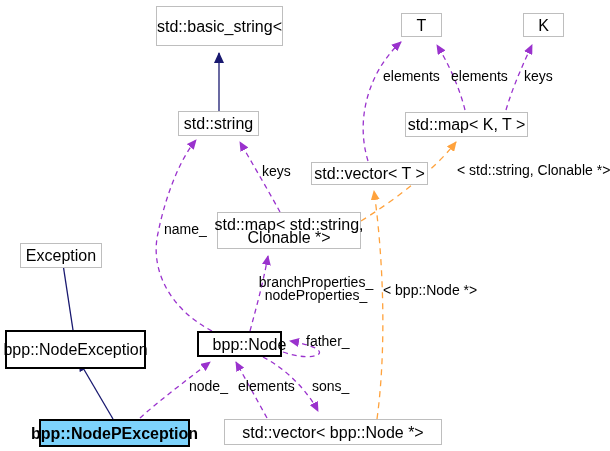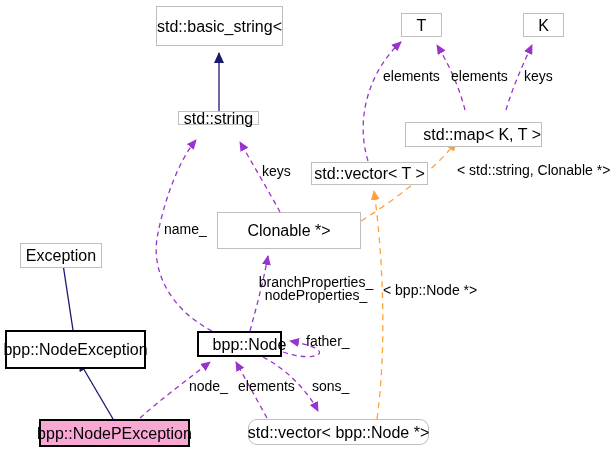--- a/index.html
+++ b/index.html
@@ -8,39 +8,39 @@
     font-family:"Liberation Sans",sans-serif;
   }
   .edges{position:absolute;left:0;top:0;width:610px;height:451px;}
   .node{
     position:absolute;display:flex;align-items:center;justify-content:center;
     text-align:center;background:#ffffff;color:#000000;
     font-size:16px;line-height:13px;box-sizing:border-box;white-space:pre;
   }
   .node.ext{border:1px solid #bebebe;}
   .node.doc{border:2px solid #000000;}
-  .node.current{border:2px solid #000000;background:#f9a8d4;}
+  .node.current{border:2px solid #000000;background:#7dd3fc;font-weight:bold;}
   .elabel{
     position:absolute;color:#000000;font-size:14px;line-height:13px;white-space:pre;
   }
   .elabel.center{text-align:center;}
 
   
   #n-basicstring{left:156px;top:6px;width:127px;height:40px;}
-  #n-string{left:178px;top:111px;width:81px;height:14px;text-align:right;}
+  #n-string{left:178px;top:111px;width:81px;height:25px;text-align:right;}
   #n-t{left:401px;top:13px;width:41px;height:24px;}
   #n-k{left:523px;top:13px;width:41px;height:24px;}
-  #n-mapkt{left:405px;top:122px;width:137px;height:25px;justify-content:flex-end;}
+  #n-mapkt{left:405px;top:112px;width:123px;height:25px;}
   #n-vectort{left:311px;top:162px;width:117px;height:23px;}
   #n-mapsc{left:217px;top:212px;width:144px;height:37px;}
   #n-exception{left:20px;top:218px;width:82px;height:25px;margin-top:25px;}
   #n-nodeexception{left:5px;top:330px;width:141px;height:39px;}
   #n-node{left:197px;top:331px;width:85px;height:26px;padding-left:20px;}
   #n-nodepexception{left:39px;top:419px;width:151px;height:28px;}
-  #n-vectornode{left:248px;top:419px;width:181px;height:26px;border-radius:9px;}
+  #n-vectornode{left:224px;top:419px;width:218px;height:26px;}
 
   
   #l-elements-vt{left:383px;top:70px;}
   #l-elements-mkt{left:451px;top:70px;}
   #l-keys-mkt{left:524px;top:70px;}
   #l-keys-msc{left:262px;top:165px;}
   #l-tmpl-map{left:457px;top:164px;}
   #l-name{left:164px;top:223px;}
   #l-branch{left:258px;top:276px;width:116px;text-align:center;}
   #l-tmpl-vec{left:383px;top:284px;}
@@ -98,21 +98,21 @@
   <div class="node ext" id="n-k">
     <span>K</span>
   </div>
   <div class="node ext" id="n-mapkt">
     <span>std::map&lt; K, T &gt;</span>
   </div>
   <div class="node ext" id="n-vectort">
     <span>std::vector&lt; T &gt;</span>
   </div>
   <div class="node ext" id="n-mapsc">
-    <span><span style="display:block">Clonable *&gt;</span></span>
+    <span><span style="display:block">std::map&lt; std::string,</span><span style="display:block">Clonable *&gt;</span></span>
   </div>
   <div class="node ext" id="n-exception">
     <span>Exception</span>
   </div>
   <div class="node doc" id="n-nodeexception">
     <span>bpp::NodeException</span>
   </div>
   <div class="node doc" id="n-node">
     <span>bpp::Node</span>
   </div>

